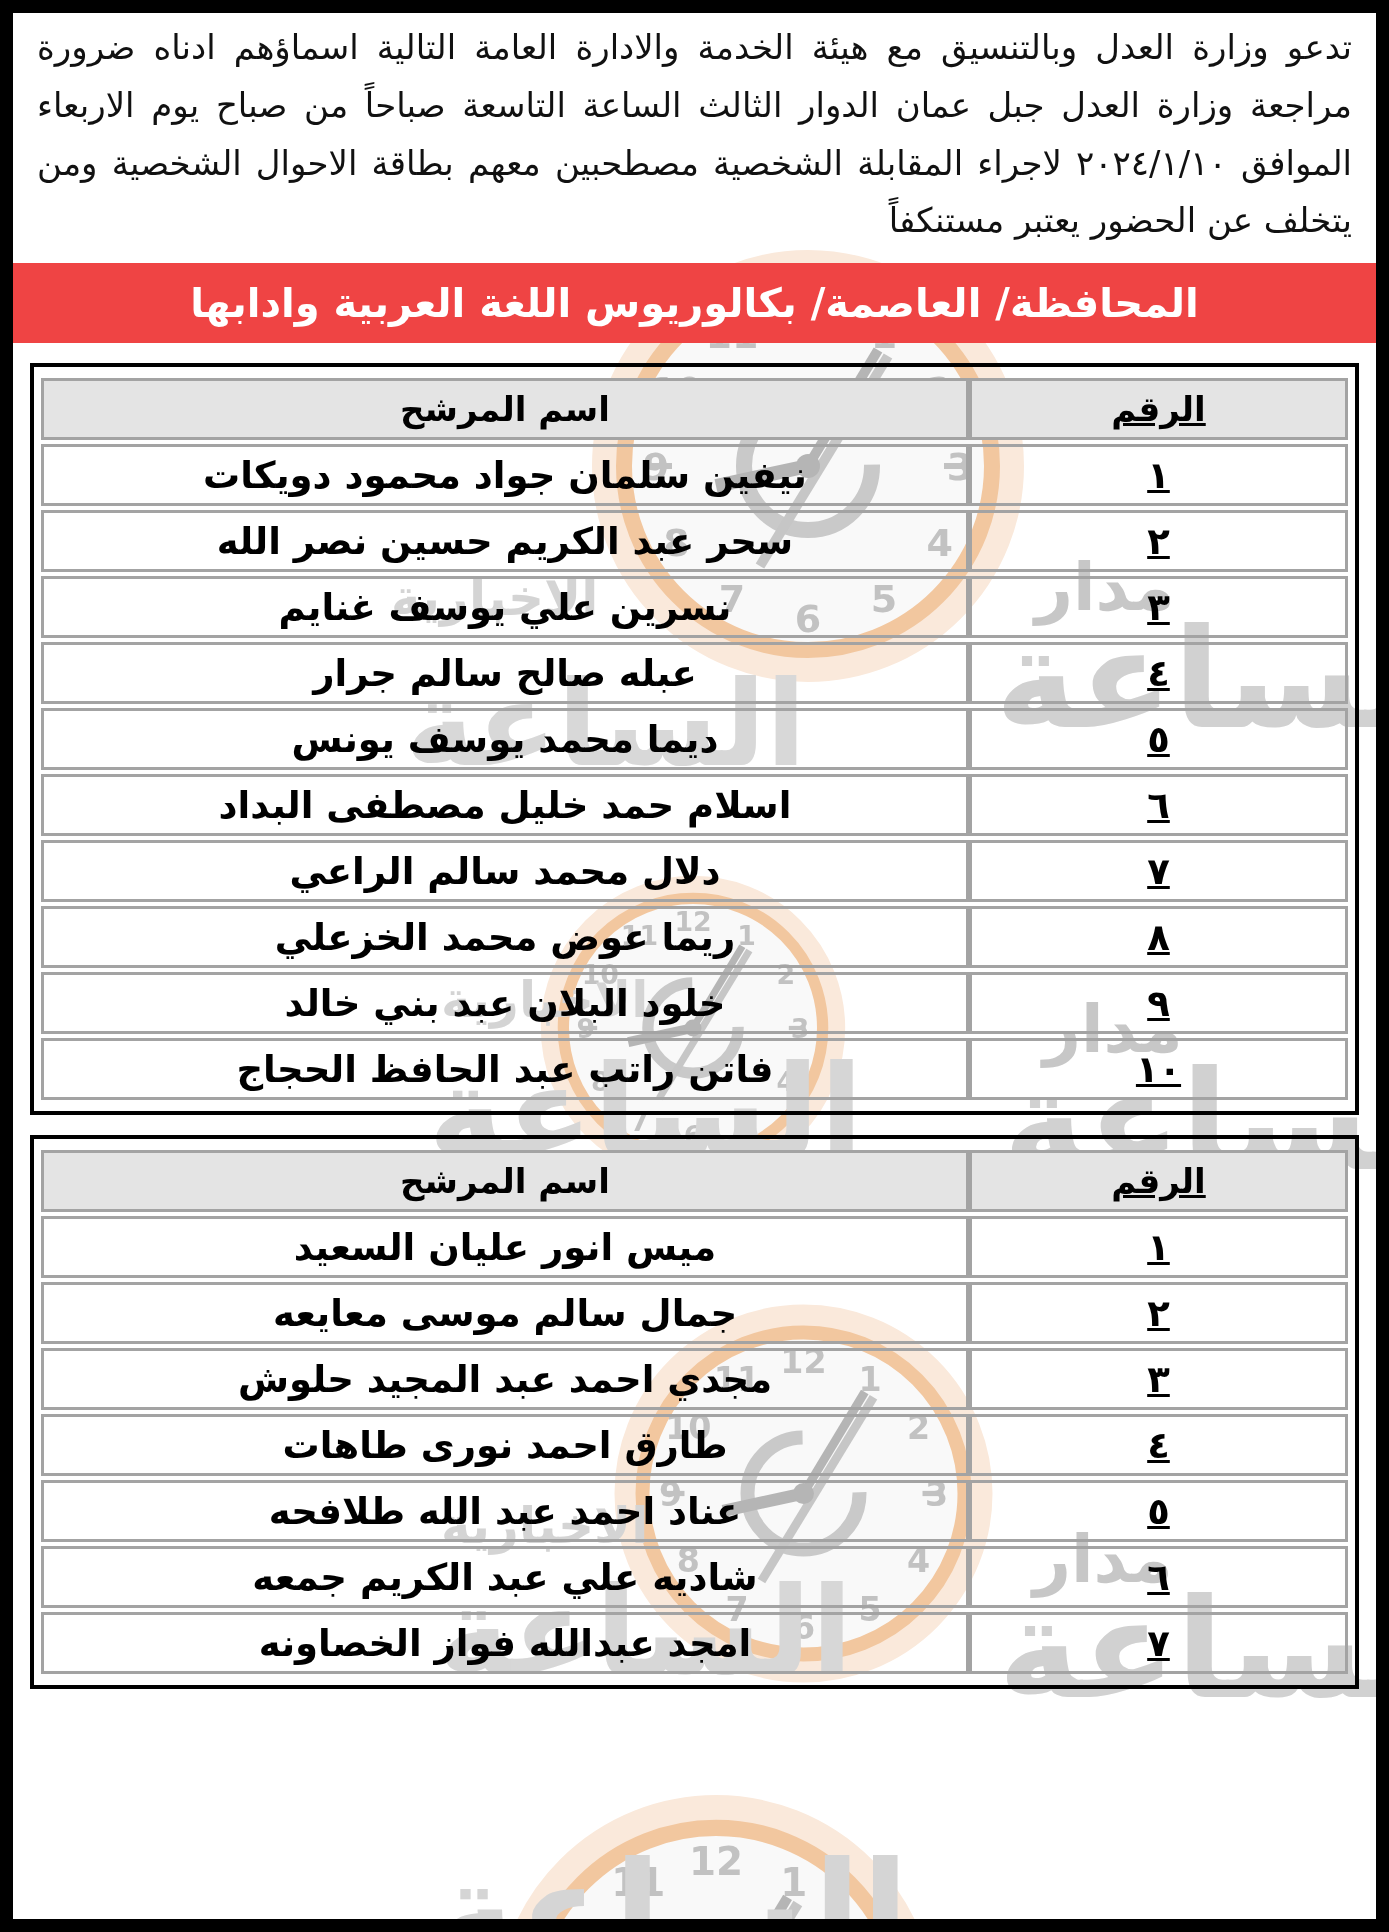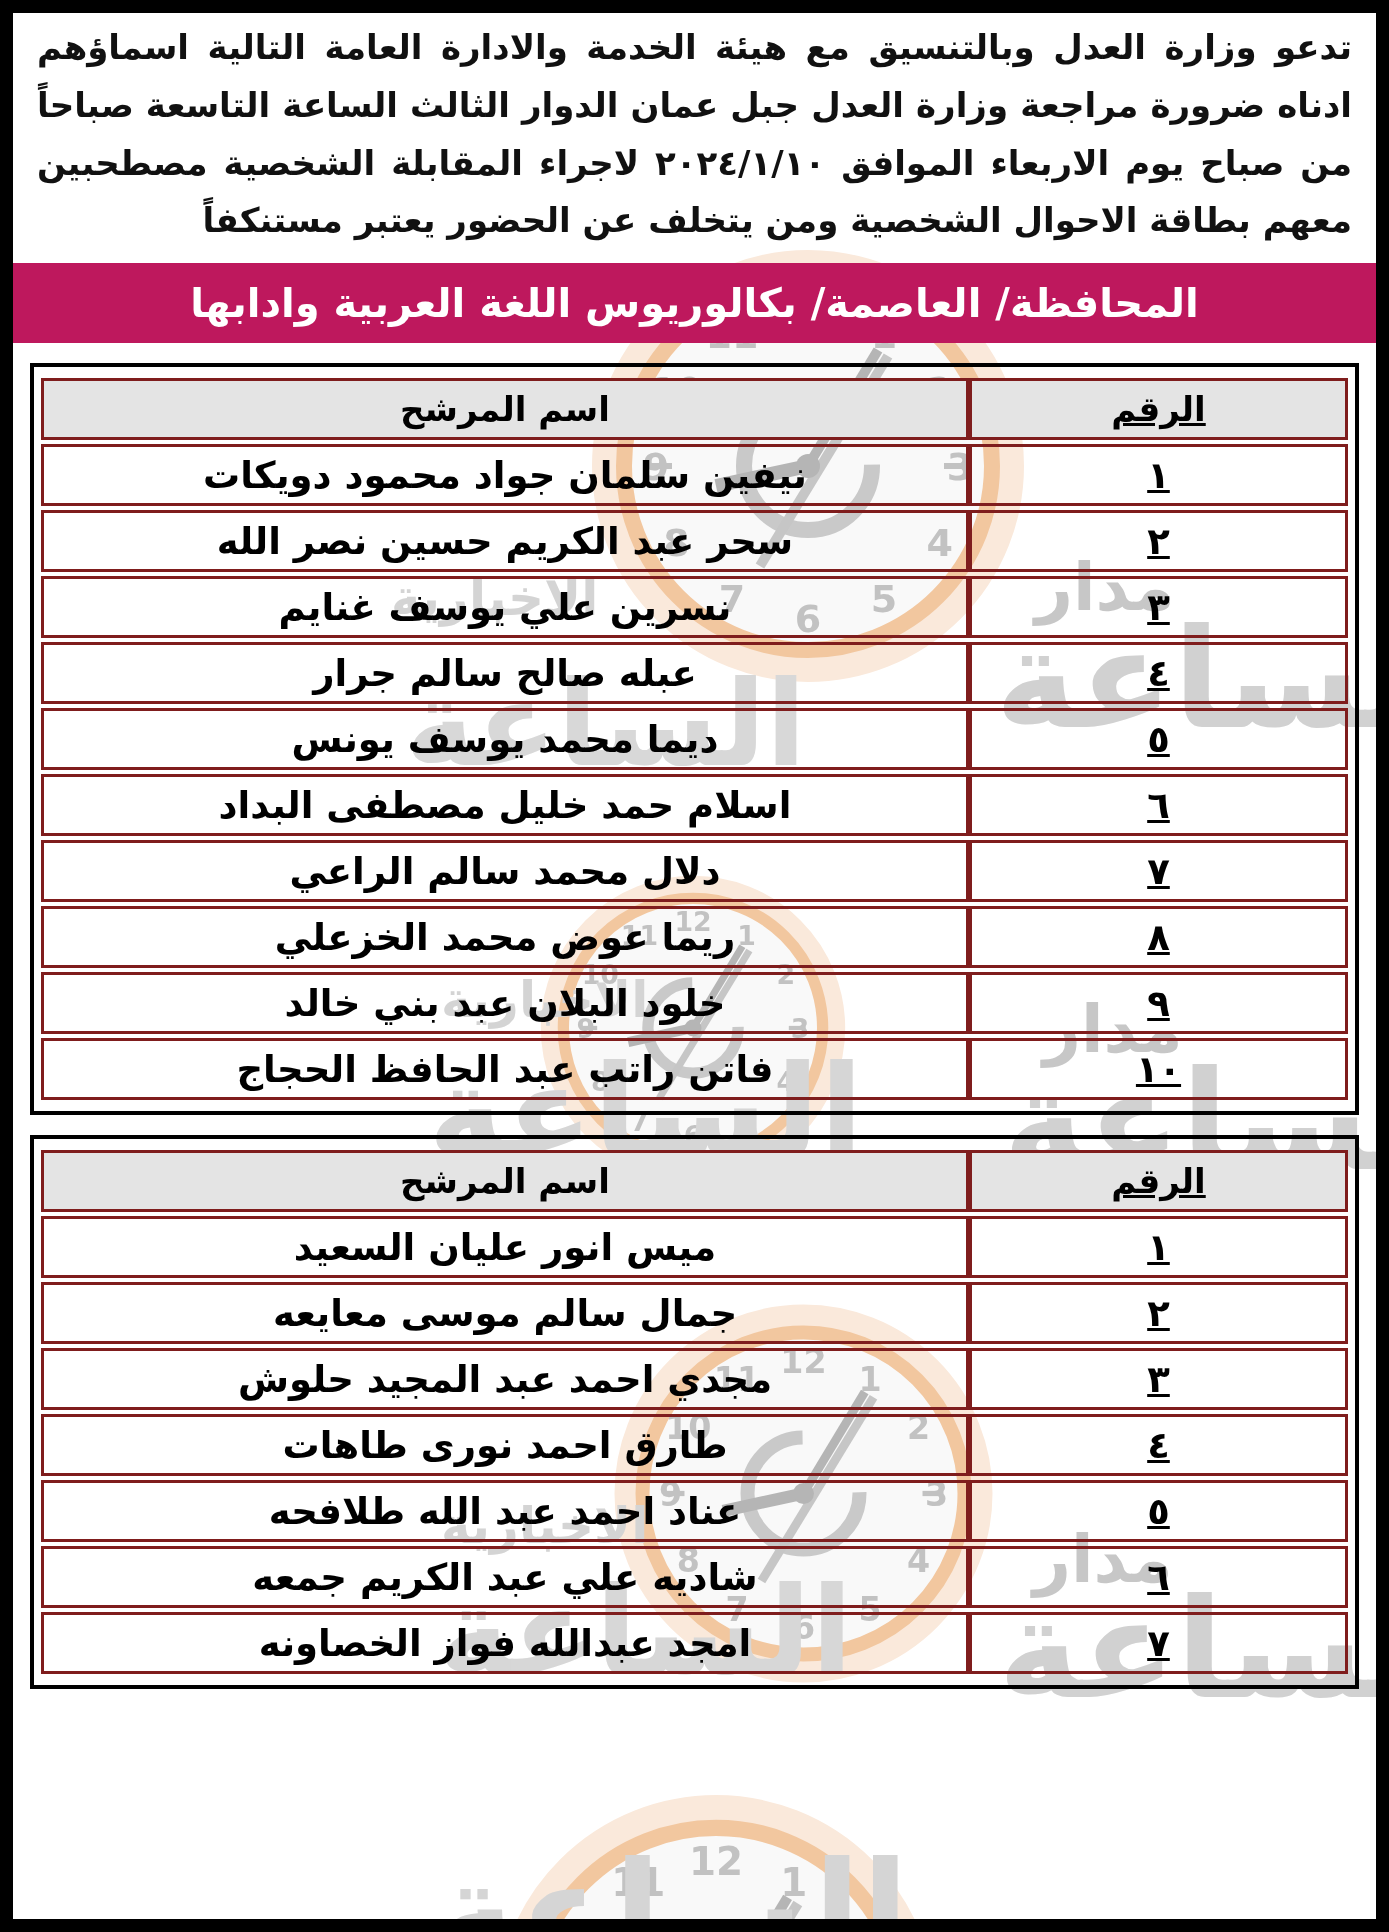--- a/index.html
+++ b/index.html
@@ -30,34 +30,34 @@
   .t3c{left:985px;top:1568px;font-size:138px;color:#d1d1d1;}
   .t3d{left:425px;top:1558px;font-size:122px;color:#d7d7d7;}
   .t4d{left:420px;top:1830px;font-size:140px;color:#d5d5d5;}
   
   .content{position:relative;z-index:1;}
   .title{
     margin:10px 20px 6px;text-align:center;
     font-size:48px;font-weight:bold;color:#000;
   }
   .intro{
-    margin:6px 24px 0;font-size:34px;font-weight:bold;color:#111;
+    margin:6px 24px 0;font-size:34px;font-weight:normal;color:#111;
     line-height:1.7;text-align:justify;
   }
   .band{
-    margin-top:13px;background:#be185d;color:#fff;height:80px;
+    margin-top:13px;background:#ef4444;color:#fff;height:80px;
     display:flex;align-items:center;justify-content:center;
     font-size:40px;font-weight:bold;
   }
   .tablewrap{
     margin:20px 17px 0;border:4px solid #000;padding:7px;
   }
   table{width:100%;border-collapse:separate;border-spacing:0 4px;}
   th,td{
-    border:3px solid #7f1d1d;height:56px;text-align:center;vertical-align:middle;
+    border:3px solid #a3a3a3;height:56px;text-align:center;vertical-align:middle;
     font-weight:bold;color:#000;padding:0 4px;
   }
   th{background:#e4e4e4;font-size:34px;}
   td{font-size:37px;background:transparent;}
   .numcol{width:29%;text-decoration:underline;}
   .footer{
     margin:12px 28px 0;font-size:34px;font-weight:bold;color:#000;
     text-align:left;
   }
 </style>

